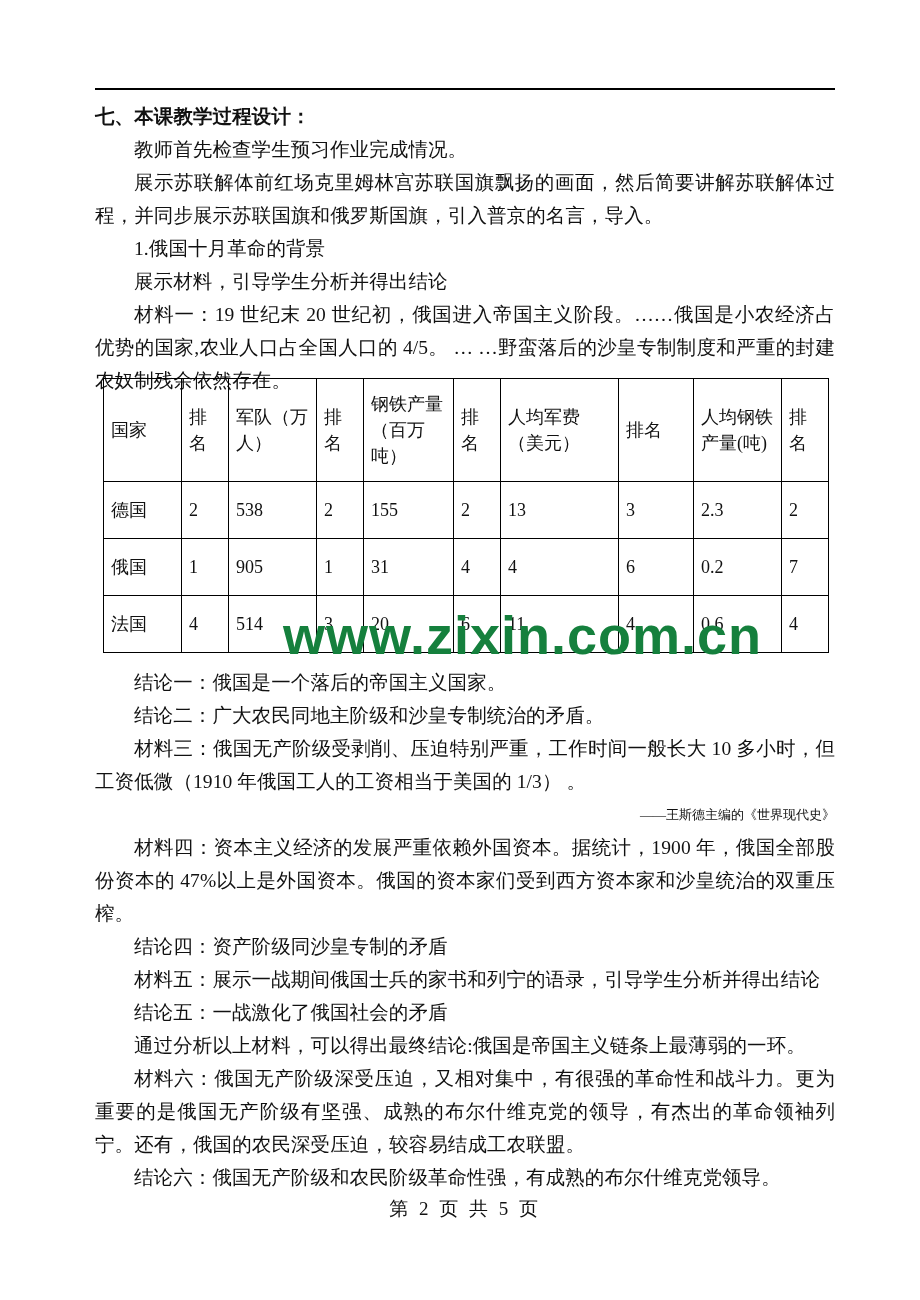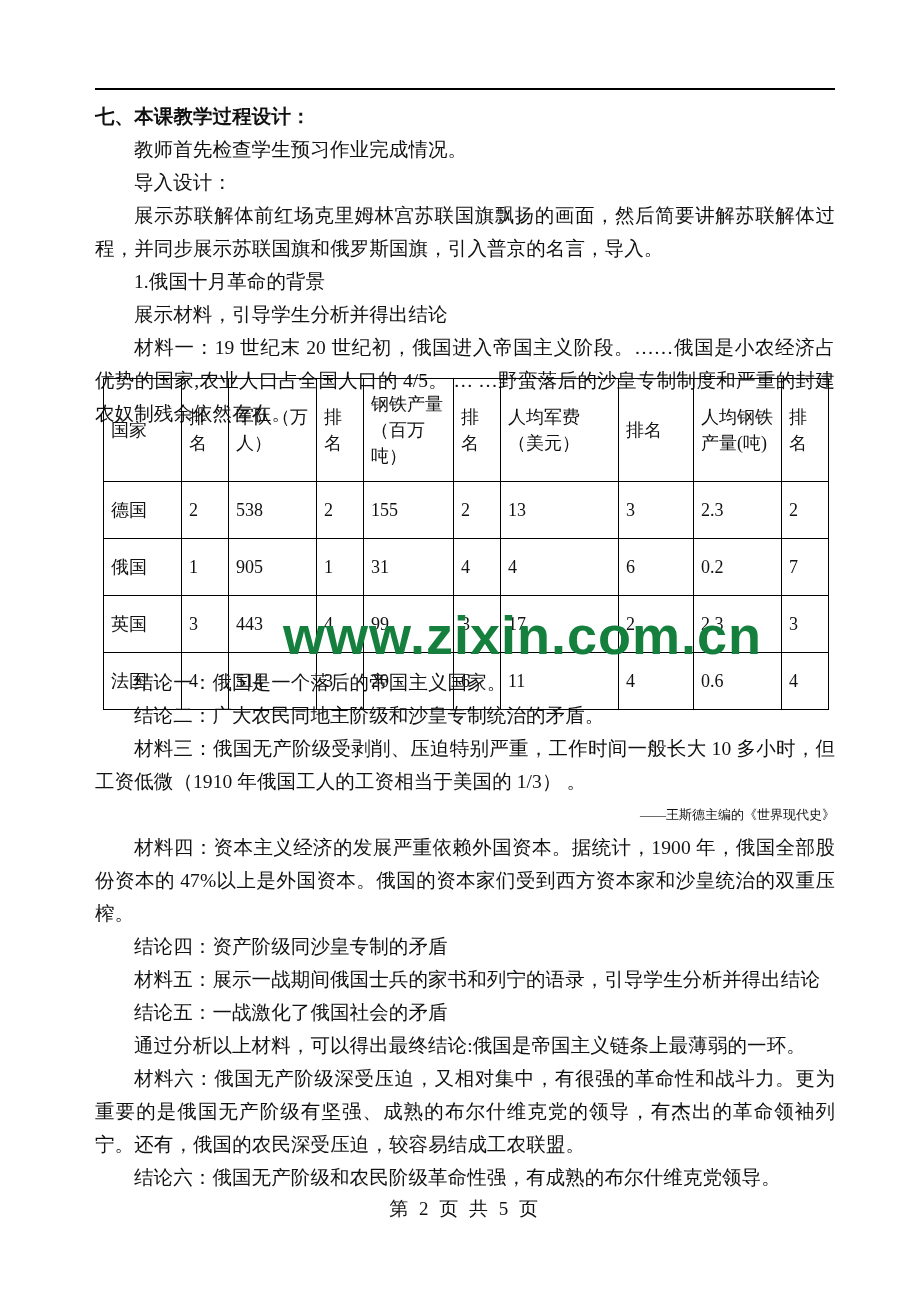--- a/index.html
+++ b/index.html
@@ -135,21 +135,20 @@
 
 <div class="page">
 
   <div class="content">
 
     <div class="header-rule"></div>
 
     <div class="body-flow">
       <p class="para heading">七、本课教学过程设计：</p>
       <p class="para">教师首先检查学生预习作业完成情况。</p>
-      <p class="para">导入设计：</p>
       <p class="para">展示苏联解体前红场克里姆林宫苏联国旗飘扬的画面，然后简要讲解苏联解体过程，并同步展示苏联国旗和俄罗斯国旗，引入普京的名言，导入。</p>
       <p class="para">1.俄国十月革命的背景</p>
       <p class="para">展示材料，引导学生分析并得出结论</p>
       <p class="para">材料一：19 世纪末 20 世纪初，俄国进入帝国主义阶段。……俄国是小农经济占优势的国家,农业人口占全国人口的 4/5。 … …野蛮落后的沙皇专制制度和严重的封建农奴制残余依然存在。</p>
     </div>
 
     <div class="tbl-wrap">
       <table class="stats">
         <colgroup>
           <col style="width:78px">
@@ -194,32 +193,20 @@
             <td>905</td>
             <td>1</td>
             <td>31</td>
             <td>4</td>
             <td>4</td>
             <td>6</td>
             <td>0.2</td>
             <td>7</td>
           </tr>
           <tr class="data">
-            <td>英国</td>
-            <td>3</td>
-            <td>443</td>
-            <td>4</td>
-            <td>99</td>
-            <td>3</td>
-            <td>17</td>
-            <td>2</td>
-            <td>2.3</td>
-            <td>3</td>
-          </tr>
-          <tr class="data">
             <td>法国</td>
             <td>4</td>
             <td>514</td>
             <td>3</td>
             <td>20</td>
             <td>6</td>
             <td>11</td>
             <td>4</td>
             <td>0.6</td>
             <td>4</td>

